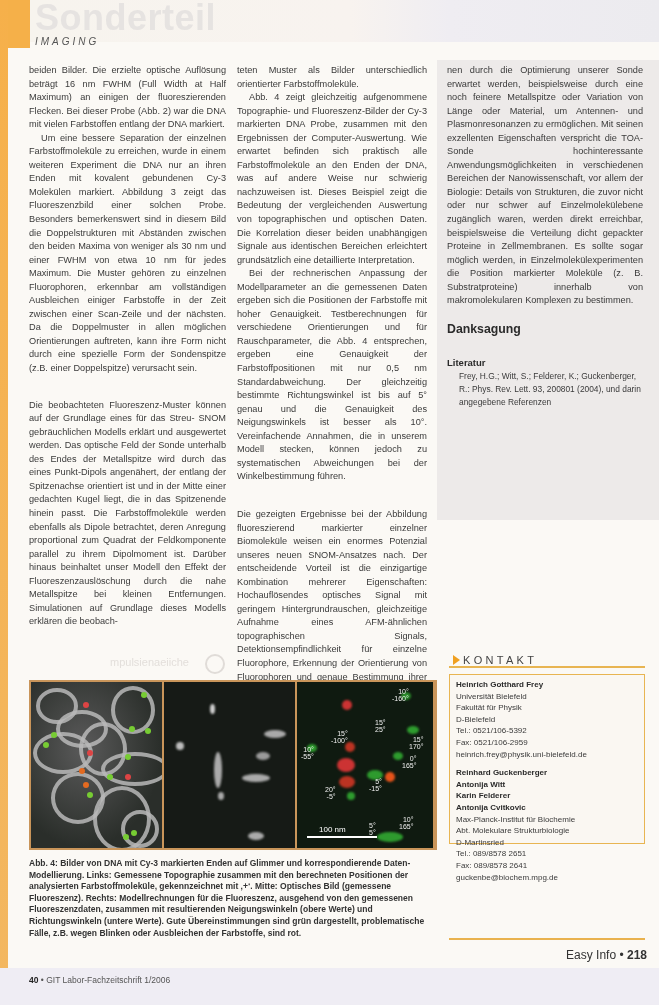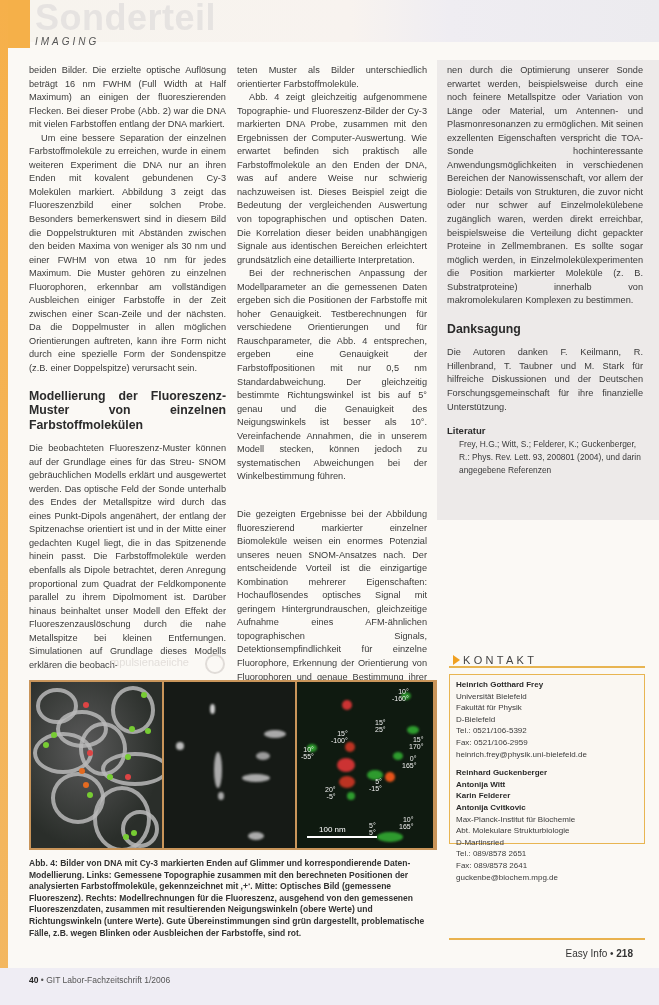--- a/index.html
+++ b/index.html
@@ -37,21 +37,21 @@
   .scalelbl { position:absolute; left:22px; bottom:14px; font-size:8px; color:#fff; }
 
   .caption { position:absolute; left:29px; top:858px; width:405px; font-size:8.5px; line-height:11.6px; color:#333; font-weight:bold; text-align:left; }
 
   .contact { position:absolute; left:449px; top:674px; width:196px; height:170px; border:1.5px solid #e8b552; background:#faf7f2; box-sizing:border-box; padding:4px 6px; font-size:8px; line-height:11.6px; color:#3a3a3a; }
   .kh { position:absolute; left:453px; top:654px; font-size:11px; letter-spacing:3.3px; color:#444; display:flex; align-items:center; gap:3px; }
   .kh .tri { width:0; height:0; border-left:7px solid #f0a020; border-top:5px solid transparent; border-bottom:5px solid transparent; }
   .kh-line { position:absolute; left:449px; top:666px; width:196px; height:1.5px; background:#e8b552; }
   .contact b { font-weight:bold; color:#2b2b2b; }
   .easy-line { position:absolute; left:449px; top:938px; width:196px; height:2px; background:#e9b24e; }
-  .easy-info { position:absolute; right:26px; top:948px; font-size:10px; color:#333;margin-left:40px; }
+  .easy-info { position:absolute; right:12px; top:948px; font-size:12px; color:#333;margin-left:40px; }
   .easy-info b { font-weight:bold; }
   .footer { position:absolute; left:29px; top:975px; font-size:8.5px; color:#555; }
   .footer b { color:#222; }
   .bottom-gray { position:absolute; left:0; top:968px; width:659px; height:37px; background:#efedf4; }
   .ghost-icon { position:absolute; left:205px; top:654px; width:16px; height:16px; border:2px solid #e0dcd8; border-radius:50%; }
   .ghost-word { position:absolute; left:110px; top:656px; font-size:11px; color:#e3dfdb; }
 </style>
 </head>
 <body>
 
@@ -62,40 +62,38 @@
   <div class="left-strip"></div>
   <div class="header-title">Sonderteil</div>
   <div class="header-sub">IMAGING</div>
 
   <div class="gray-box"></div>
 
   <div class="col col1">
     <p>beiden Bilder. Die erzielte optische Auflösung beträgt 16 nm FWHM (Full Width at Half Maximum) an einigen der fluoreszierenden Flecken. Bei dieser Probe (Abb. 2) war die DNA mit vielen Farbstoffen entlang der DNA markiert.</p>
     <p class="indent">Um eine bessere Separation der einzelnen Farbstoffmoleküle zu erreichen, wurde in einem weiteren Experiment die DNA nur an ihren Enden mit kovalent gebundenen Cy-3 Molekülen markiert. Abbildung 3 zeigt das Fluoreszenzbild einer solchen Probe. Besonders bemerkenswert sind in diesem Bild die Doppelstrukturen mit Abständen zwischen den beiden Maxima von weniger als 30 nm und einer FWHM von etwa 10 nm für jedes Maximum. Die Muster gehören zu einzelnen Fluorophoren, erkennbar am vollständigen Ausbleichen einiger Farbstoffe in der Zeit zwischen einer Scan-Zeile und der nächsten. Da die Doppelmuster in allen möglichen Orientierungen auftreten, kann ihre Form nicht durch eine spezielle Form der Sondenspitze (z.B. einer Doppelspitze) verursacht sein.</p>
     <div style="height:13px"></div>
-    <h2>Modellierung der Fluoreszenz-Muster von einzelnen Farbstoffmolekülen</h2>
     <div style="height:10px"></div>
     <p>Die beobachteten Fluoreszenz-Muster können auf der Grundlage eines für das Streu- SNOM gebräuchlichen Modells erklärt und ausgewertet werden. Das optische Feld der Sonde unterhalb des Endes der Metallspitze wird durch das eines Punkt-Dipols angenähert, der entlang der Spitzenachse orientiert ist und in der Mitte einer gedachten Kugel liegt, die in das Spitzenende hinein passt. Die Farbstoffmoleküle werden ebenfalls als Dipole betrachtet, deren Anregung proportional zum Quadrat der Feldkomponente parallel zu ihrem Dipolmoment ist. Darüber hinaus beinhaltet unser Modell den Effekt der Fluoreszenzauslöschung durch die nahe Metallspitze bei kleinen Entfernungen. Simulationen auf Grundlage dieses Modells erklären die beobach-</p>
   </div>
 
   <div class="col col2">
     <p>teten Muster als Bilder unterschiedlich orientierter Farbstoffmoleküle.</p>
     <p class="indent">Abb. 4 zeigt gleichzeitig aufgenommene Topographie- und Fluoreszenz-Bilder der Cy-3 markierten DNA Probe, zusammen mit den Ergebnissen der Computer-Auswertung. Wie erwartet befinden sich praktisch alle Farbstoffmoleküle an den Enden der DNA, was auf andere Weise nur schwierig nachzuweisen ist. Dieses Beispiel zeigt die Bedeutung der vergleichenden Auswertung von topographischen und optischen Daten. Die Korrelation dieser beiden unabhängigen Signale aus identischen Bereichen erleichtert grundsätzlich eine detaillierte Interpretation.</p>
     <p class="indent">Bei der rechnerischen Anpassung der Modellparameter an die gemessenen Daten ergeben sich die Positionen der Farbstoffe mit hoher Genauigkeit. Testberechnungen für verschiedene Orientierungen und für Rauschparameter, die Abb. 4 entsprechen, ergeben eine Genauigkeit der Farbstoffpositionen mit nur 0,5 nm Standardabweichung. Der gleichzeitig bestimmte Richtungswinkel ist bis auf 5° genau und die Genauigkeit des Neigungswinkels ist besser als 10°. Vereinfachende Annahmen, die in unserem Modell stecken, können jedoch zu systematischen Abweichungen bei der Winkelbestimmung führen.</p>
     <div style="height:14px"></div>
     <div style="height:10px"></div>
     <p>Die gezeigten Ergebnisse bei der Abbildung fluoreszierend markierter einzelner Biomoleküle weisen ein enormes Potenzial unseres neuen SNOM-Ansatzes nach. Der entscheidende Vorteil ist die einzigartige Kombination mehrerer Eigenschaften: Hochauflösendes optisches Signal mit geringem Hintergrundrauschen, gleichzeitige Aufnahme eines AFM-ähnlichen topographischen Signals, Detektionsempfindlichkeit für einzelne Fluorophore, Erkennung der Orientierung von Fluorophoren und genaue Bestimmung ihrer Positionen. Weitere Verbesserungen kön-</p>
   </div>
 
   <div class="col col3">
     <p>nen durch die Optimierung unserer Sonde erwartet werden, beispielsweise durch eine noch feinere Metallspitze oder Variation von Länge oder Material, um Antennen- und Plasmonresonanzen zu ermöglichen. Mit seinen exzellenten Eigenschaften verspricht die TOA-Sonde hochinteressante Anwendungsmöglichkeiten in verschiedenen Bereichen der Nanowissenschaft, vor allem der Biologie: Details von Strukturen, die zuvor nicht oder nur schwer auf Einzelmolekülebene zugänglich waren, werden direkt erreichbar, beispielsweise die Verteilung dicht gepackter Proteine in Zellmembranen. Es sollte sogar möglich werden, in Einzelmolekülexperimenten die Position markierter Moleküle (z. B. Substratproteine) innerhalb von makromolekularen Komplexen zu bestimmen.</p>
     <div style="height:14px"></div>
     <h2>Danksagung</h2>
     <div style="height:10px"></div>
-    <p>Die Autoren danken F. Keilmann, R. Hillenbrand, T. Taubner und M. Stark für hilfreiche Diskussionen und der Deutschen Forschungsgemeinschaft für ihre finanzielle Unterstützung.</p>
     <div style="height:10px"></div>
     <div style="font-size:9.5px;font-weight:bold;color:#2b2b2b;line-height:14px">Literatur</div>
     <p style="padding-left:12px;font-size:8.4px;line-height:13px;text-align:left">Frey, H.G.; Witt, S.; Felderer, K.; Guckenberger, R.: Phys. Rev. Lett. 93, 200801 (2004), und darin angegebene Referenzen</p>
   </div>
 
   <div class="ghost-word">mpulsienaeiiche</div>
   <div class="ghost-icon"></div>
 
   <div class="figure">
     <div class="panel panel-topo">

